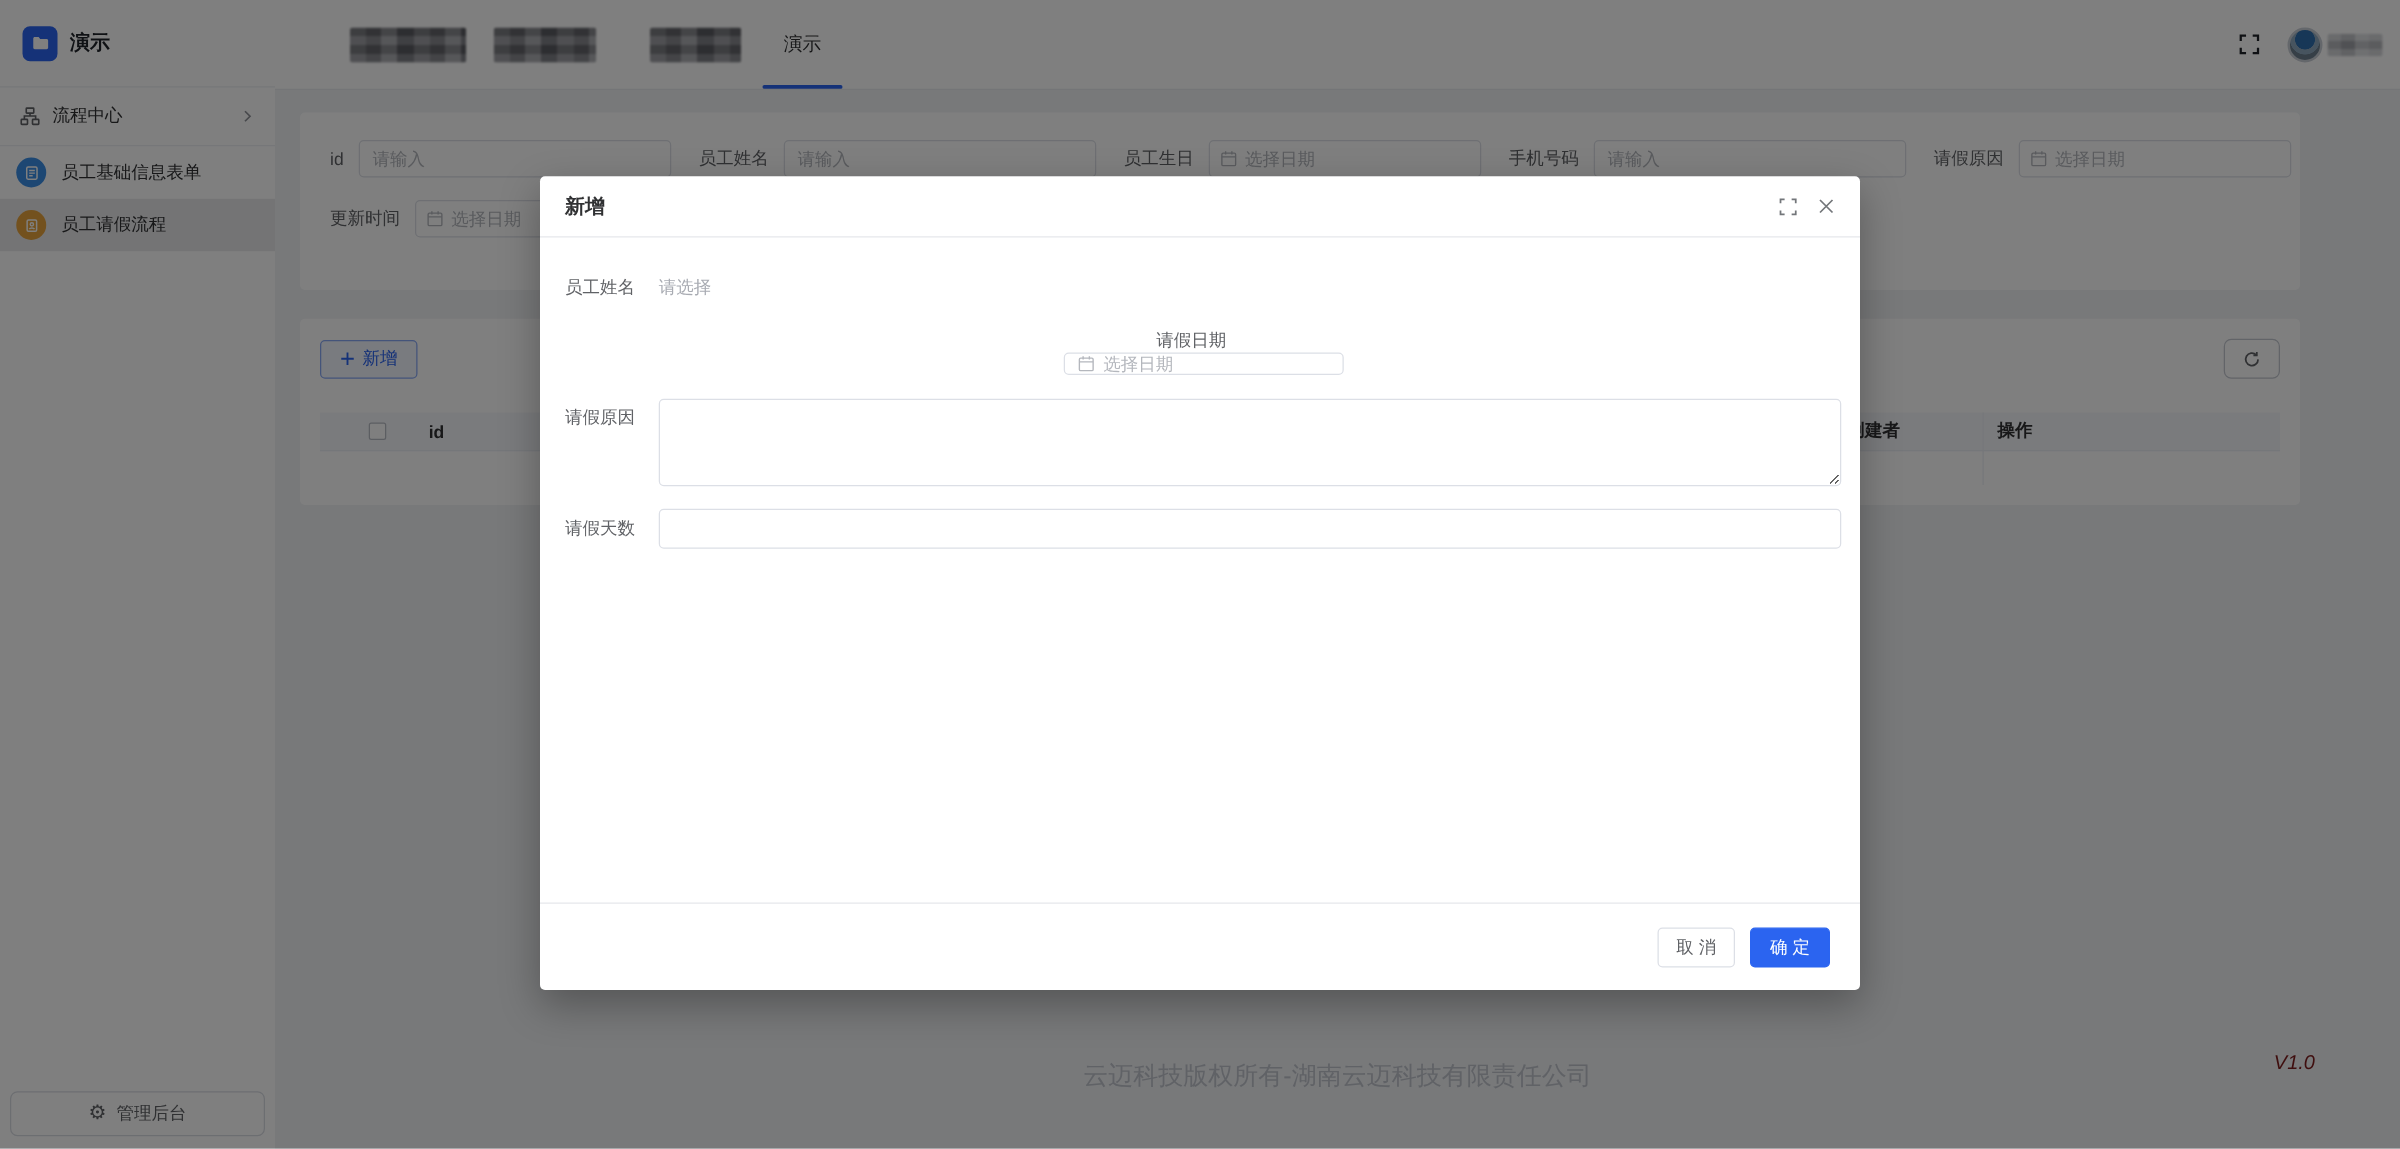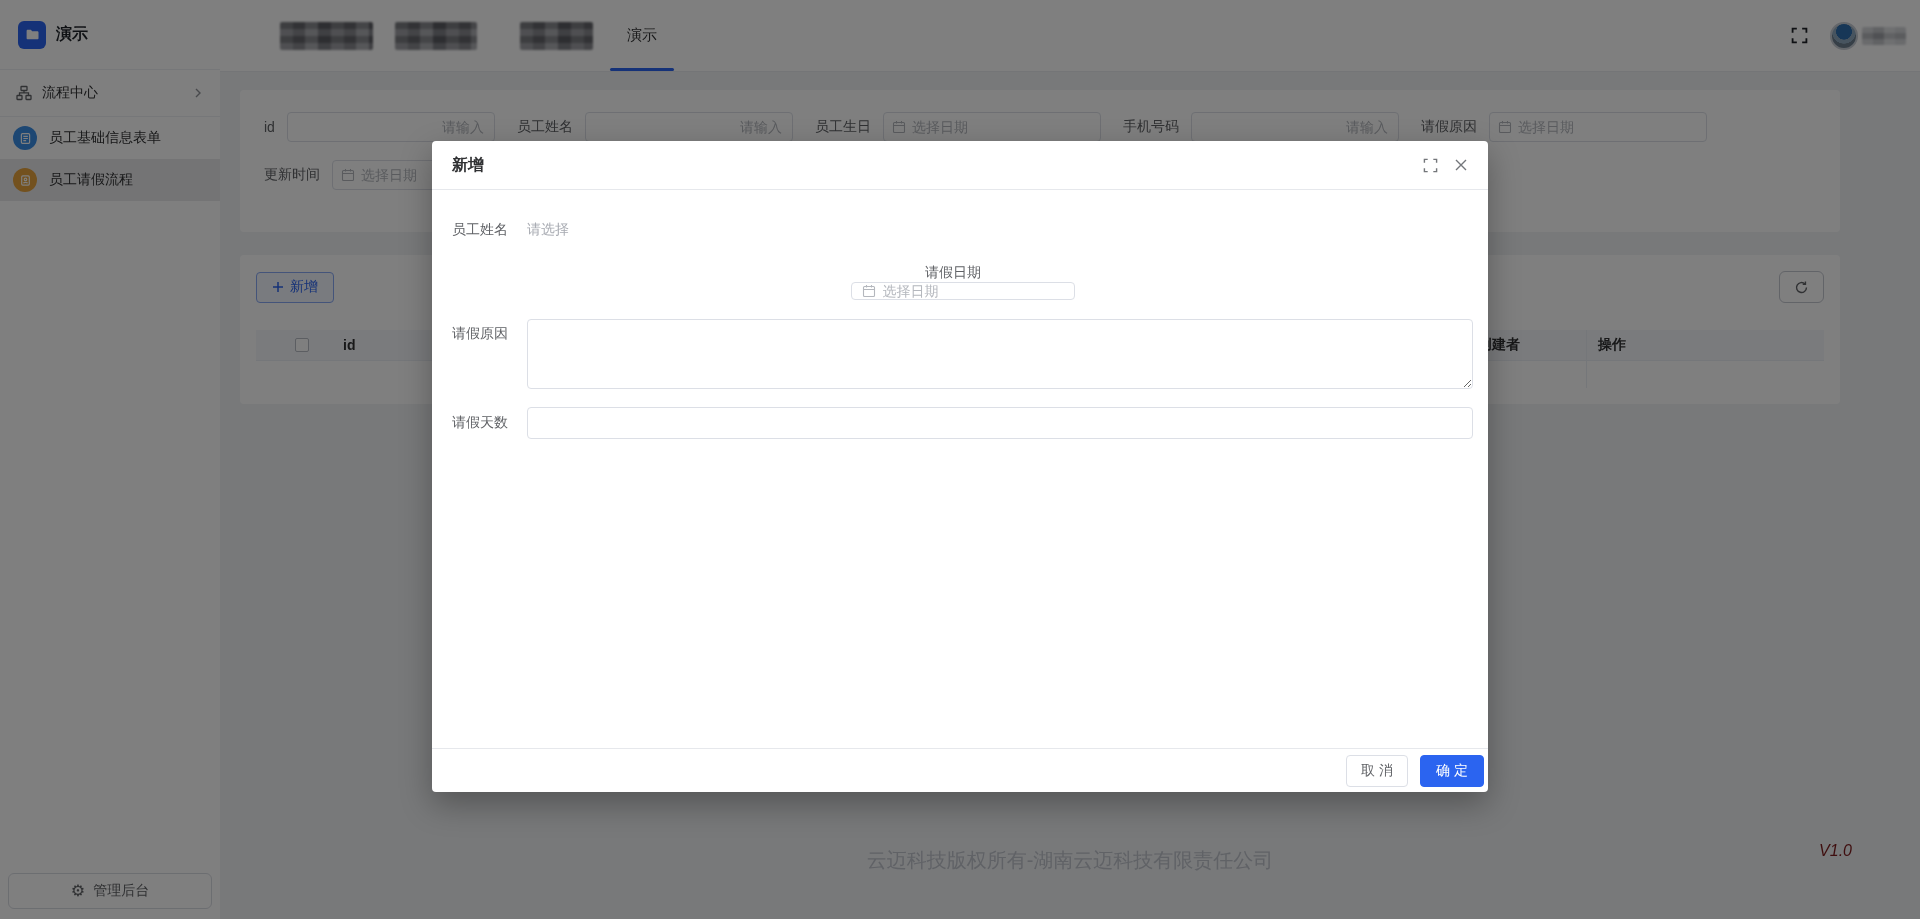--- a/index.html
+++ b/index.html
@@ -51,21 +51,21 @@
     background:radial-gradient(circle at 50% 32%, #2f6fae 0 38%, #8fa9bf 40% 58%, #6c7f8e 60%);
     border:2px solid #c9ced6; }
   .uname { width:44px; height:18px; margin-left:4px; cursor:pointer; }
 
   
   .filter-card { position:absolute; left:20px; top:90px; width:1600px; height:142px; background:#fff; border-radius:4px; padding:22px 0 0 24px; }
   .f-row { display:flex; align-items:center; }
   .f-row + .f-row { margin-top:18px; }
   .f-field { display:flex; align-items:center; margin-right:22px; }
   .f-label { color:#606266; margin-right:12px; white-space:nowrap; }
-  .inp { width:208px; height:30px; border:1px solid #dcdfe6; border-radius:4px; padding:0 10px; font-size:14px; color:#606266; background:#fff; outline:none;text-align:right; }
+  .inp { width:250px; height:30px; border:1px solid #dcdfe6; border-radius:4px; padding:0 10px; font-size:14px; color:#606266; background:#fff; outline:none; }
   .inp::placeholder { color:#b4b7bd; }
   .date-inp { width:218px; height:30px; border:1px solid #dcdfe6; border-radius:4px; background:#fff; display:flex; align-items:center; padding:0 8px; gap:6px; }
   .date-inp svg { flex:none; color:#b4b7bd; }
   .date-inp input { border:none; outline:none; flex:1; min-width:0; font-size:14px; color:#606266; background:transparent; }
   .date-inp input::placeholder { color:#b4b7bd; }
 
   
   .table-card { position:absolute; left:20px; top:255px; width:1600px; height:149px; background:#fff; border-radius:4px; padding:16px; }
   .t-toolbar { display:flex; align-items:center; justify-content:space-between; }
   .btn-add { height:31px; padding:0 15px; border:1px solid #88a8f5; border-radius:4px; background:#f2f6ff; color:#2b64f0; font-size:14px; display:flex; align-items:center; gap:6px; cursor:pointer; }
@@ -99,21 +99,21 @@
   .row-date { margin-top:24px;flex-direction:column; }
   .row-days { margin-top:18px; }
   .row-reason { margin-top:19px; }
   .sel-text { color:#a8abb2; cursor:pointer; }
   .m-date { flex:1; height:32px; border:1px solid #dcdfe6; border-radius:4px; display:flex; align-items:center; padding:0 10px; gap:7px; }
   .m-date svg { color:#b4b7bd; flex:none; }
   .m-date input { border:none; outline:none; flex:1; min-width:0; font-size:14px; background:transparent; color:#606266; }
   .m-date input::placeholder { color:#b4b7bd; }
   .m-inp { flex:1; height:32px; border:1px solid #dcdfe6; border-radius:4px; padding:0 10px; font-size:14px; color:#606266; outline:none; }
   .m-textarea { flex:1; height:70px; border:1px solid #dcdfe6; border-radius:4px; padding:6px 10px; font-size:14px; color:#606266; outline:none; resize:vertical; font-family:inherit; }
-  .m-footer { position:absolute; left:0; right:0; bottom:0; height:44px; border-top:1px solid #e6e8ec; display:flex; align-items:center; justify-content:flex-end; padding-right:4px; gap:12px; }
+  .m-footer { position:absolute; left:0; right:0; bottom:0; height:70px; border-top:1px solid #e6e8ec; display:flex; align-items:center; justify-content:flex-end; padding-right:24px; gap:12px; }
   .btn { height:32px; border-radius:4px; font-size:14px; display:flex; align-items:center; justify-content:center; cursor:pointer; }
   .btn-cancel { width:62px; background:#fff; border:1px solid #dcdfe6; color:#606266; }
   .btn-confirm { width:64px; background:#2b64f0; border:1px solid #2b64f0; color:#fff; }
 </style>
 </head>
 <body>
 
 <div class="app">
 
   <aside class="sidebar">

